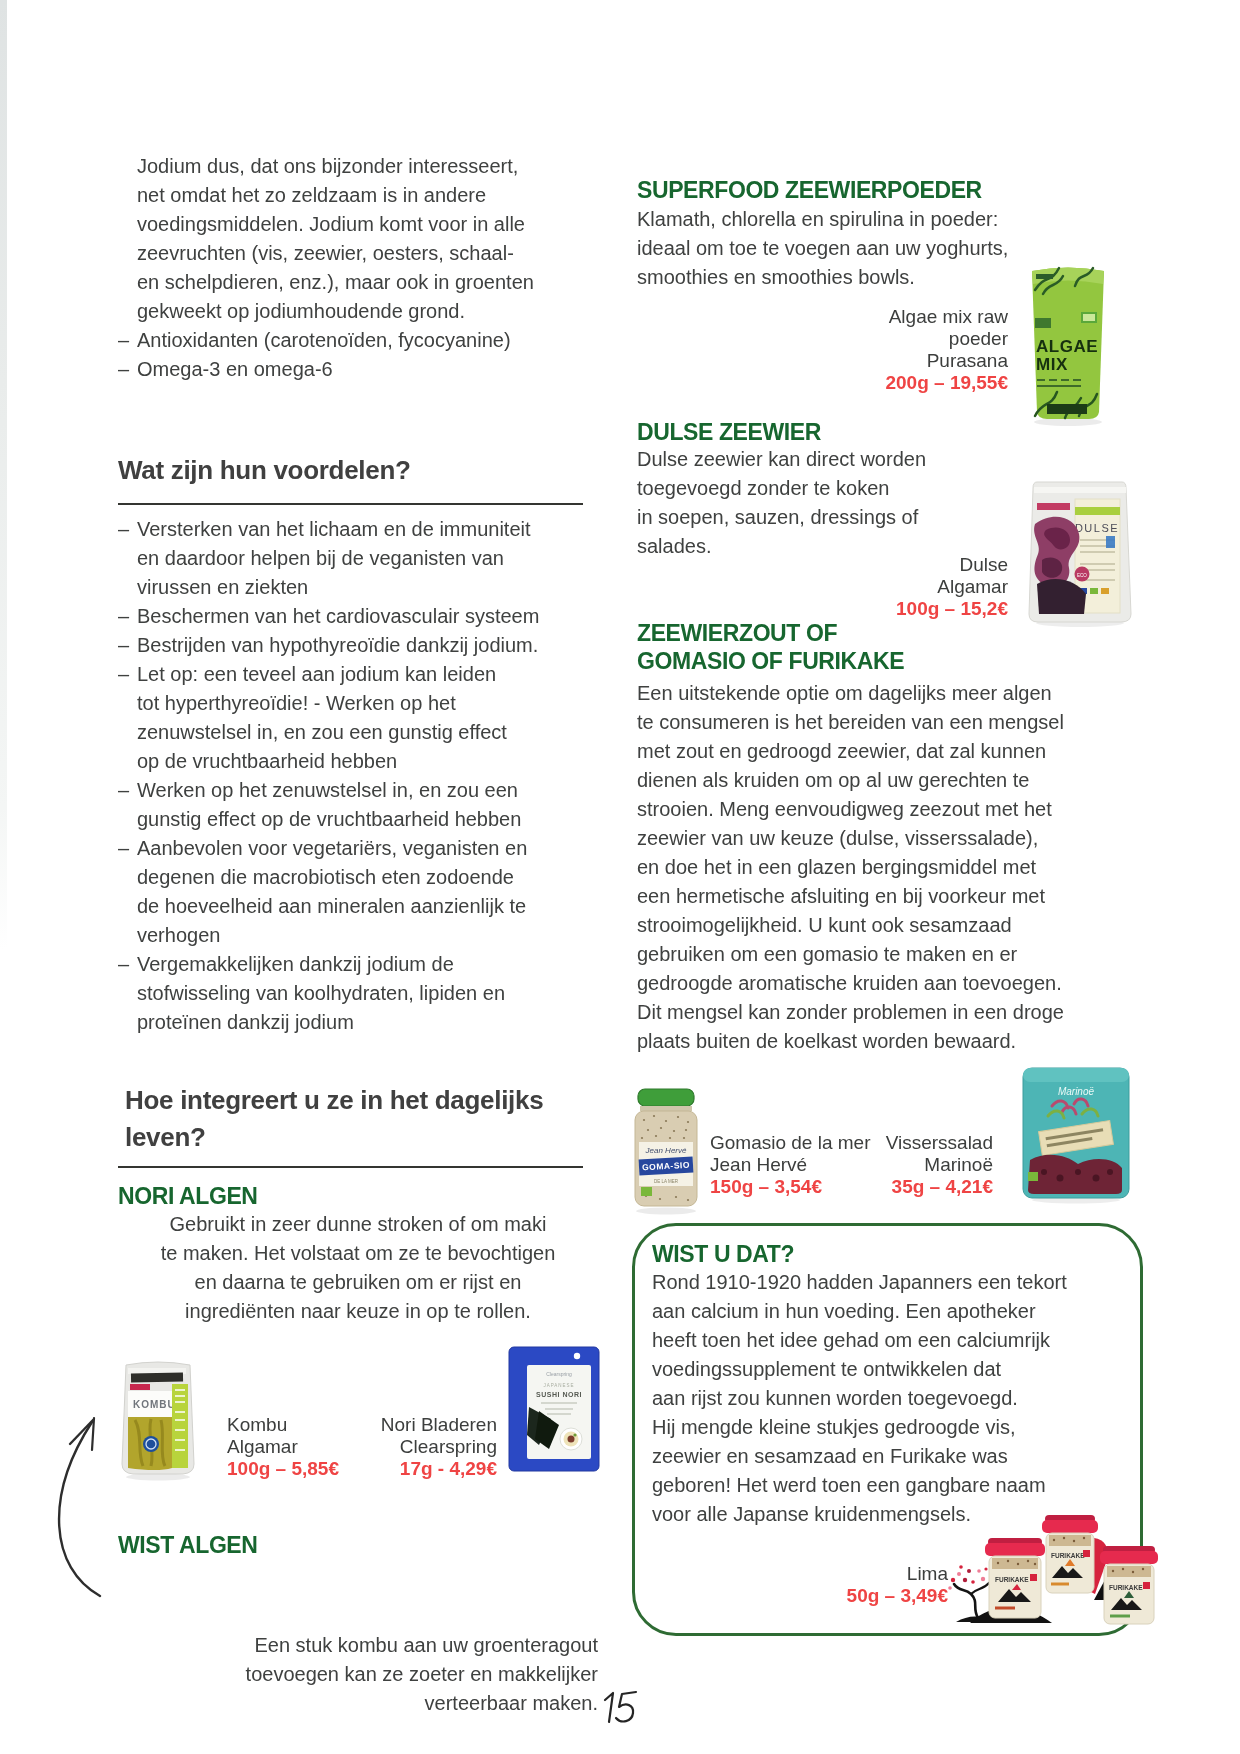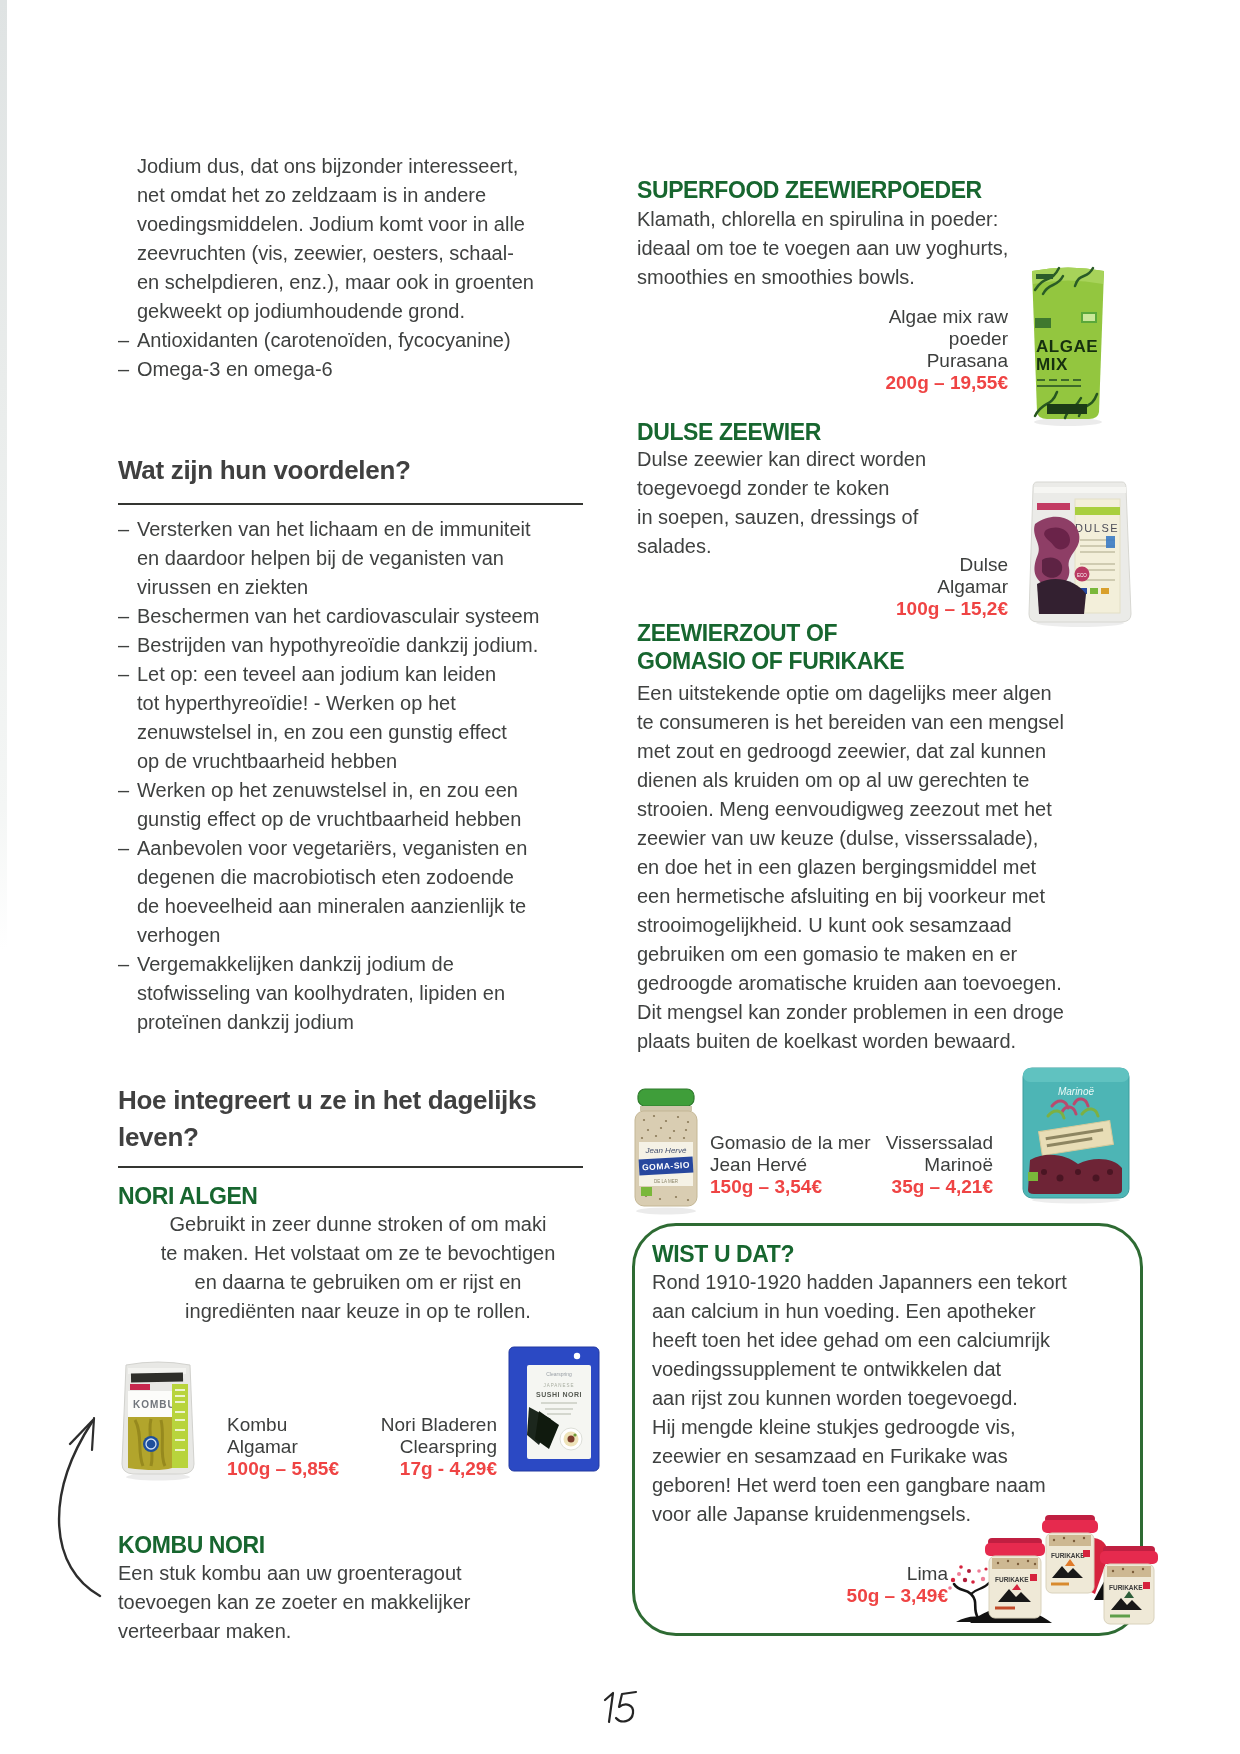--- a/index.html
+++ b/index.html
@@ -87,21 +87,21 @@
 verhogen</span>
   </div>
   <div class="bullet">
     <span class="dash">–</span>
     <span class="btxt">Vergemakkelijken dankzij jodium de
 stofwisseling van koolhydraten, lipiden en
 proteïnen dankzij jodium</span>
   </div>
 </div>
 
-<div class="abs big-head" style="left:118px;top:1082px;width:500px;">Hoe integreert u ze in het dagelijks
+<div class="abs big-head" style="left:125px;top:1082px;width:500px;">Hoe integreert u ze in het dagelijks
 leven?</div>
 <div class="abs rule" style="left:118px;top:1166px;width:465px;"></div>
 
 <div class="abs subhead" style="left:118px;top:1182px;">NORI ALGEN</div>
 <div class="abs body-text" style="left:118px;top:1210px;width:480px;text-align:center;">Gebruikt in zeer dunne stroken of om maki
 te maken. Het volstaat om ze te bevochtigen
 en daarna te gebruiken om er rijst en
 ingrediënten naar keuze in op te rollen.</div>
 
 <svg class="abs" style="left:113px;top:1356px;" width="90" height="126" viewBox="0 0 90 126">
@@ -141,22 +141,22 @@
   <text x="52" y="52" font-size="7" font-weight="bold" fill="#565a52" text-anchor="middle" letter-spacing="0.5">SUSHI NORI</text>
   <path d="M34,58 h36 M38,64 h28 M40,69 h24" stroke="#c9cdc2" stroke-width="1.5"></path>
   <path d="M22,62 L44,74 L32,100 L20,90 Z" fill="#1c271d"></path>
   <path d="M32,66 L52,80 L42,104 L28,94 Z" fill="#101a0e"></path>
   <circle cx="64" cy="94" r="11" fill="#ffffff" stroke="#dddfd8" stroke-width="1"></circle>
   <circle cx="64" cy="94" r="7.5" fill="#eee3b9"></circle>
   <circle cx="64" cy="94" r="3.5" fill="#7c3d2c"></circle>
   <circle cx="68" cy="90" r="1.6" fill="#6f9c3a"></circle>
 </svg>
 
-<div class="abs subhead" style="left:118px;top:1531px;">KOMBU NORI</div>
-<div class="abs body-text" style="left:118px;top:1559px;width:480px;">Een stuk kombu aan uw groenteragout
+<div class="abs subhead" style="left:118px;top:1531px;">WIST ALGEN</div>
+<div class="abs body-text" style="left:118px;top:1631px;width:480px;text-align:right;">Een stuk kombu aan uw groenteragout
 toevoegen kan ze zoeter en makkelijker
 verteerbaar maken.</div>
 
 <svg class="abs" style="left:12px;top:1396px;" width="100" height="205" viewBox="0 0 100 205">
   <path d="M88,200 C 38,172 32,100 80,26" stroke="#2d2d2d" stroke-width="2.4" fill="none" stroke-linecap="round"></path>
   <path d="M81,24 L58,48" stroke="#2d2d2d" stroke-width="2.4" fill="none" stroke-linecap="round"></path>
   <path d="M82,22 L80,54" stroke="#2d2d2d" stroke-width="2.2" fill="none" stroke-linecap="round"></path>
 </svg>
 
 <div class="abs subhead" style="left:637px;top:176px;">SUPERFOOD ZEEWIERPOEDER</div>

